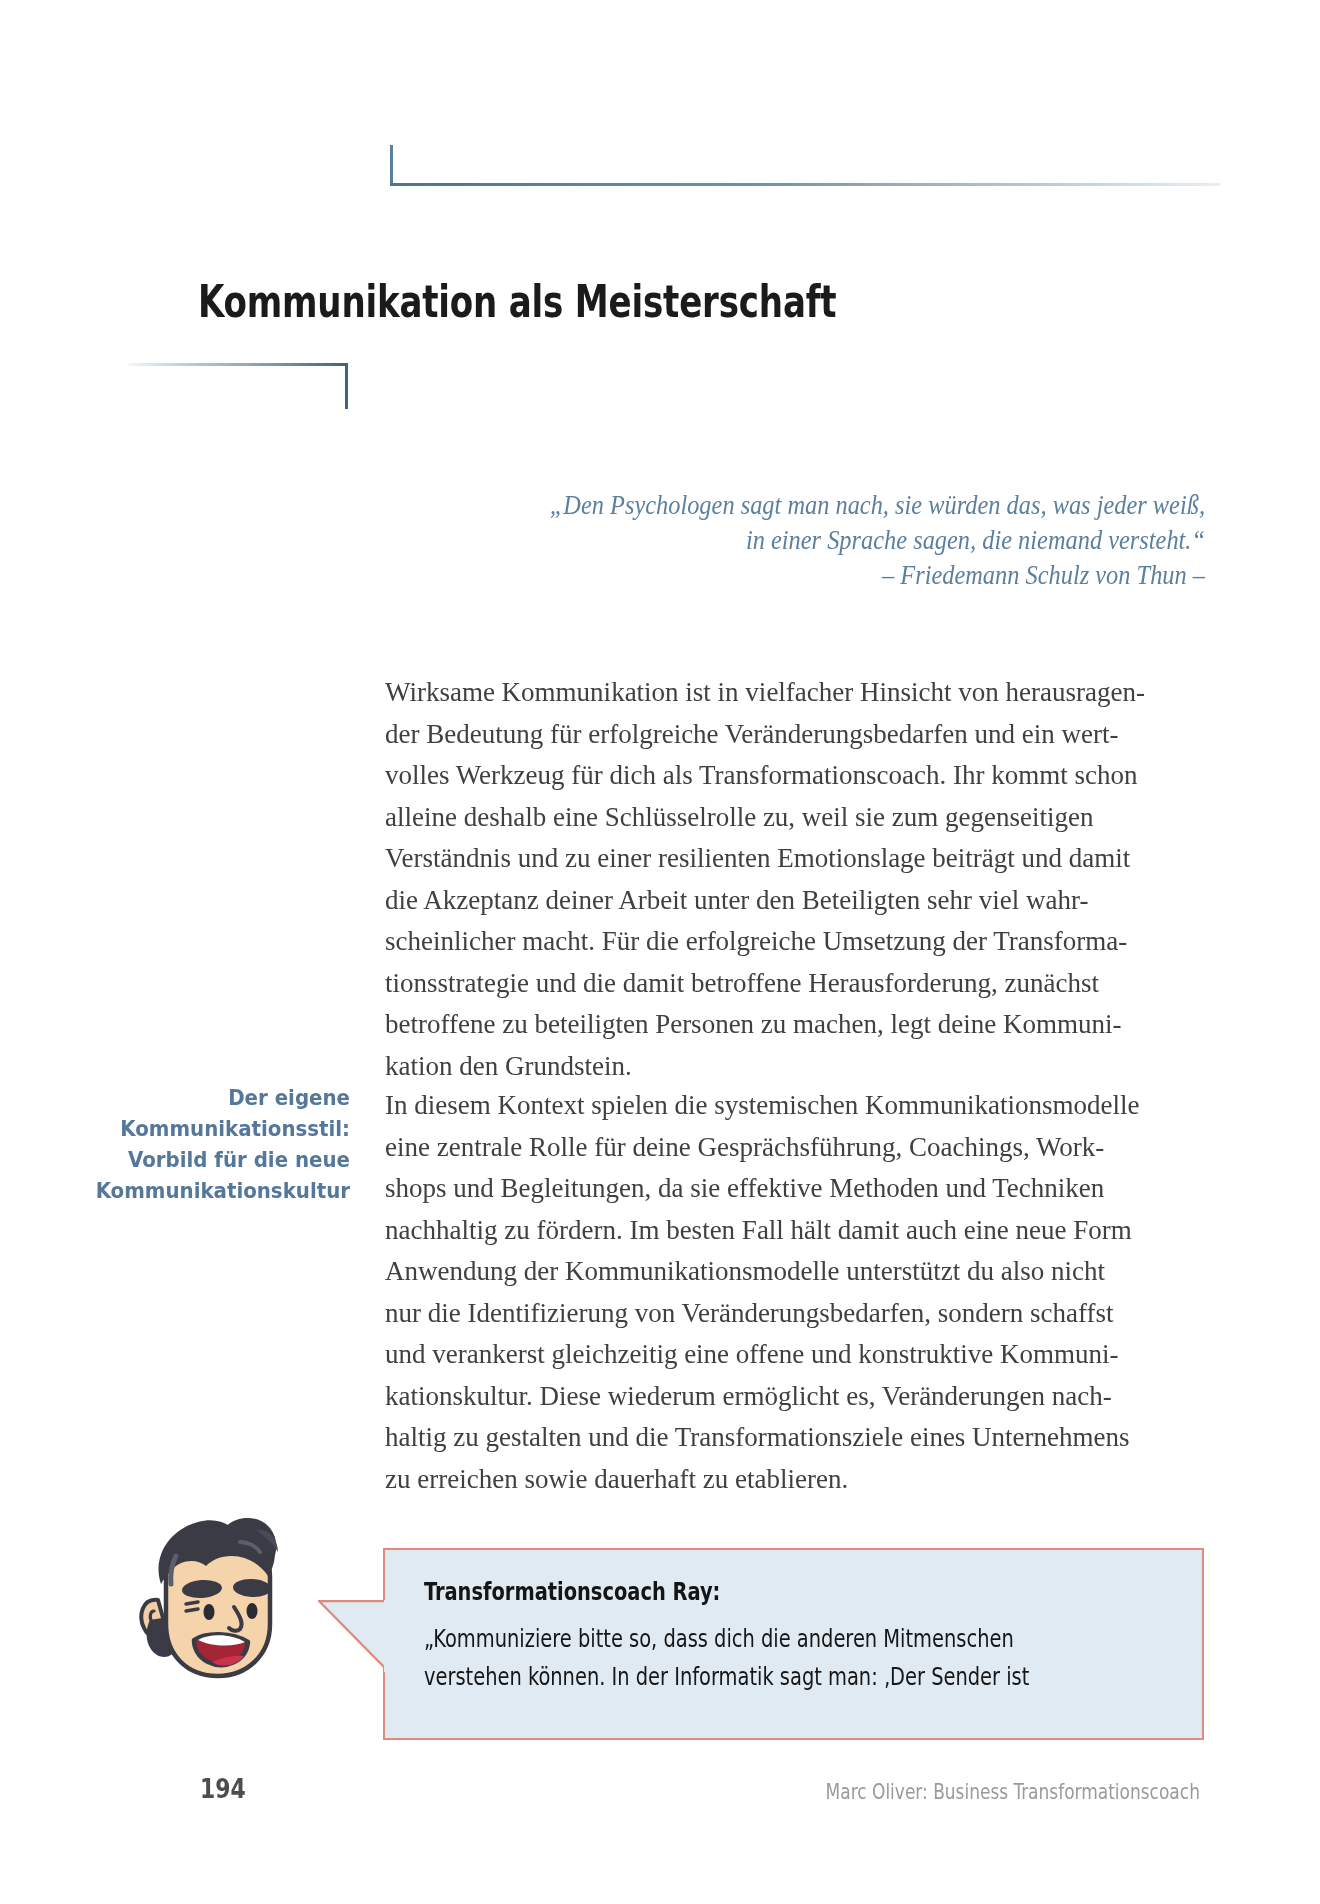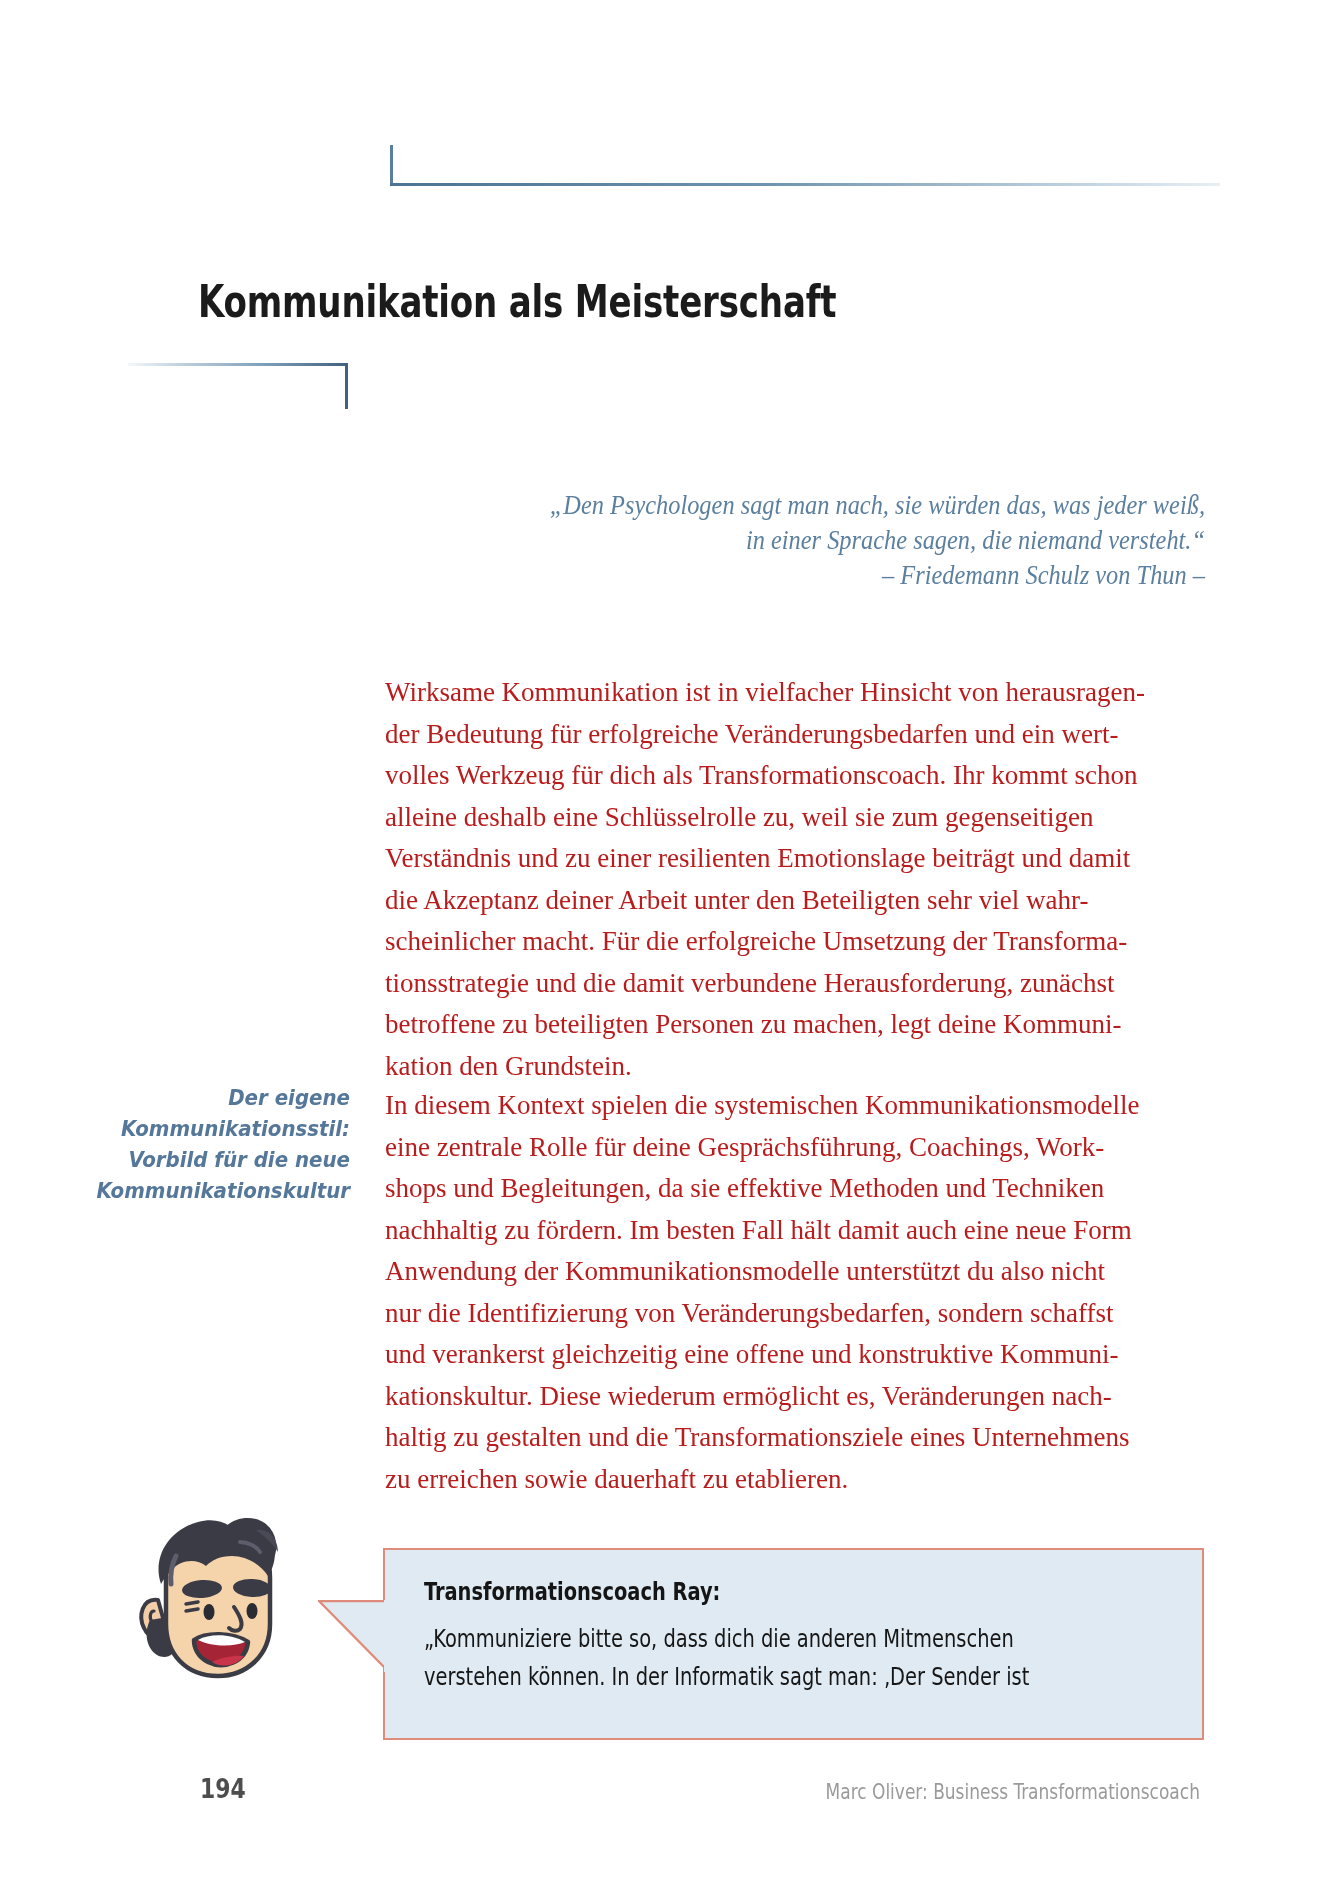--- a/index.html
+++ b/index.html
@@ -105,41 +105,40 @@
     transform-origin: right center;
   }
   .quote-line { display: block; white-space: nowrap; }
   .quote-attrib { display: block; white-space: nowrap; }
 
   
   .body-col {
     position: absolute;
     left: 385px;
     width: 830px;
-    color: #b91c1c;
+    color: #404040;
     font-family: "Liberation Serif", serif;
     font-size: 27px;
     line-height: 41.5px;
   }
   .para-1 { top: 672px; }
   .para-2 { top: 1085px; }
   .body-col p { margin: 0; }
   .body-col .ln { display: block; white-space: nowrap; }
 
   
   .margin-note {
     position: absolute;
     left: 60px;
     top: 1082px;
     width: 290px;
     text-align: right;
     color: #55789a;
     font-family: "DejaVu Sans Condensed", "Liberation Sans Narrow", "Liberation Sans", sans-serif;
     font-weight: 700;
-    font-style: italic;
     font-size: 22px;
     line-height: 31px;
   }
   .margin-note .ln { display: block; white-space: nowrap; }
 
   
   .callout {
     position: absolute;
     left: 383px;
     top: 1548px;
@@ -240,21 +239,21 @@
 
   <div class="body-col para-1">
     <p>
       <span class="ln">Wirksame Kommunikation ist in vielfacher Hinsicht von herausragen-</span>
       <span class="ln">der Bedeutung für erfolgreiche Veränderungsbedarfen und ein wert-</span>
       <span class="ln">volles Werkzeug für dich als Transformationscoach. Ihr kommt schon</span>
       <span class="ln">alleine deshalb eine Schlüsselrolle zu, weil sie zum gegenseitigen</span>
       <span class="ln">Verständnis und zu einer resilienten Emotionslage beiträgt und damit</span>
       <span class="ln">die Akzeptanz deiner Arbeit unter den Beteiligten sehr viel wahr-</span>
       <span class="ln">scheinlicher macht. Für die erfolgreiche Umsetzung der Transforma-</span>
-      <span class="ln">tionsstrategie und die damit verbundene Herausforderung, zunächst</span>
+      <span class="ln">tionsstrategie und die damit betroffene Herausforderung, zunächst</span>
       <span class="ln">betroffene zu beteiligten Personen zu machen, legt deine Kommuni-</span>
       <span class="ln">kation den Grundstein.</span>
     </p>
   </div>
 
   <aside class="margin-note">
     <span class="ln">Der eigene</span>
     <span class="ln">Kommunikationsstil:</span>
     <span class="ln">Vorbild für die neue</span>
     <span class="ln">Kommunikationskultur</span>

